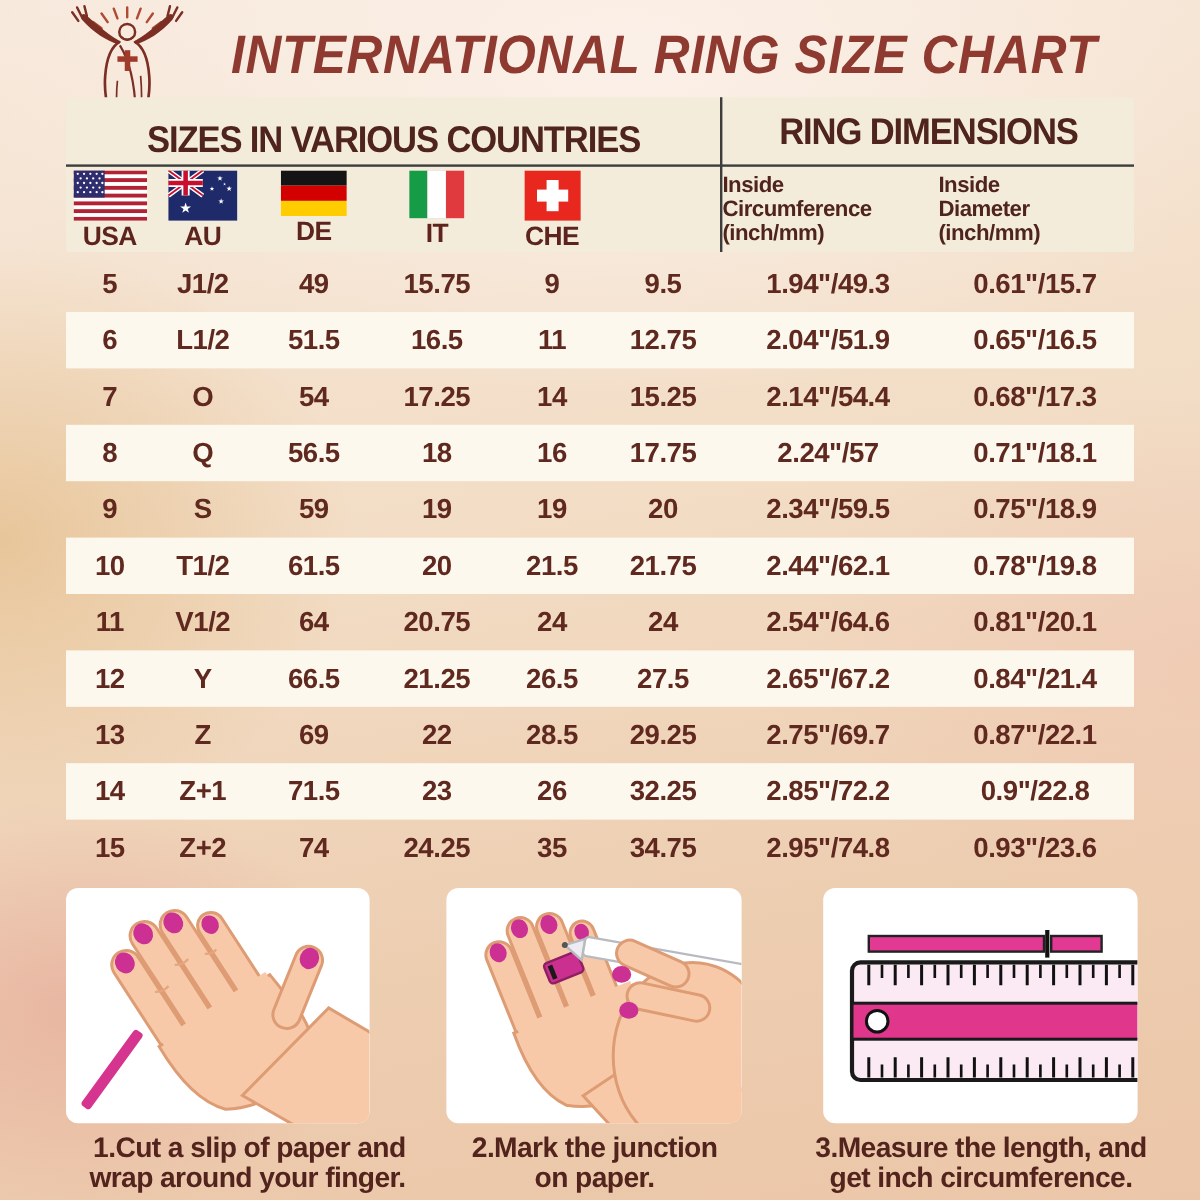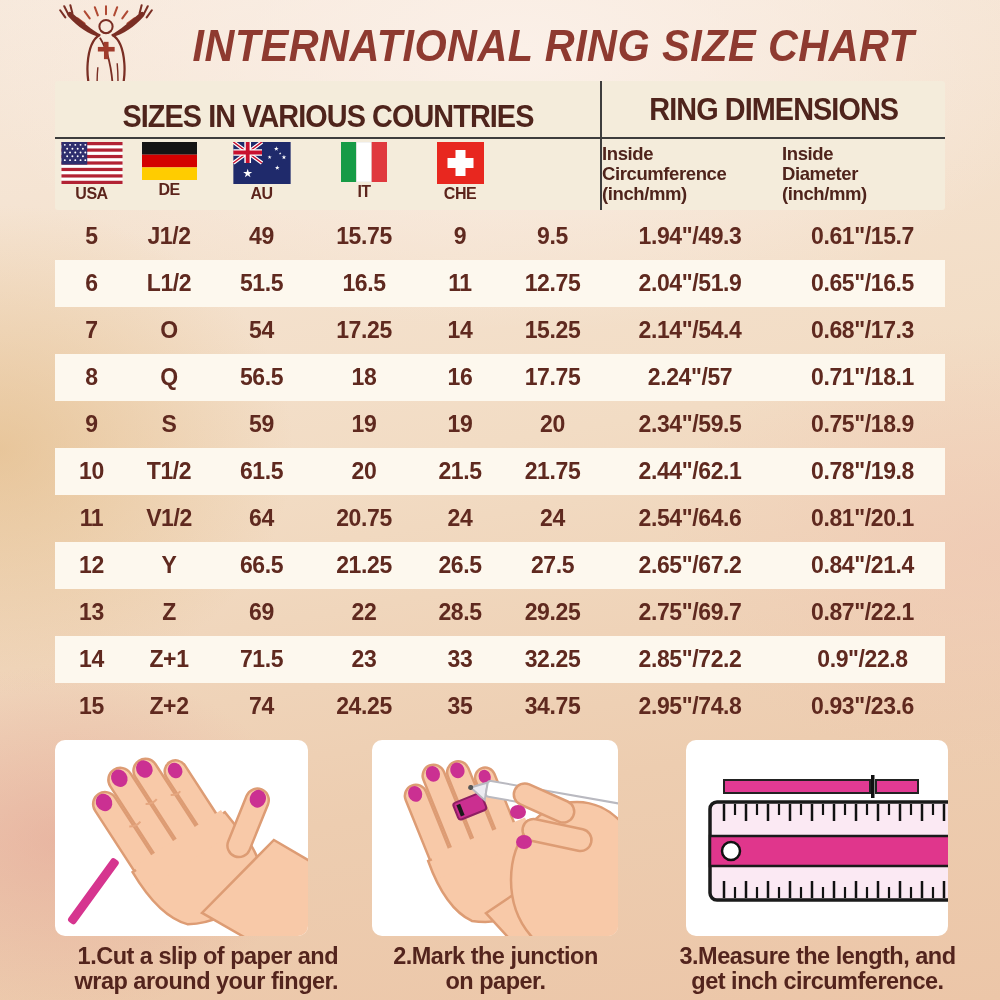--- a/index.html
+++ b/index.html
@@ -24,21 +24,21 @@
   .hdiv{position:absolute;left:0;top:56px;width:100%;height:2px;background:#3d3d3d;}
   .sechdr{position:absolute;top:4px;height:50px;display:flex;align-items:center;justify-content:center;
     font-weight:700;font-size:31px;color:#4f241c;letter-spacing:-1px;white-space:nowrap;}
   .sechdr>span{transform:scaleX(0.93);}
   .sec-left{left:0;width:545px;align-items:flex-end;}
   .sec-right{left:547px;width:343px;}
   .flagsrow{position:absolute;left:0;top:60px;width:545px;height:68px;display:grid;
     grid-template-columns:73px 82px 103px 102px 90px 95px;}
   .fcell{display:flex;flex-direction:column;align-items:center;justify-content:flex-start;}
   .fcell svg{display:block;margin-top:1px;}
-  .flabel{font-weight:700;font-size:16px;color:#5c241c;line-height:1;margin-top:2px;letter-spacing:-0.5px;}
+  .flabel{font-weight:700;font-size:22px;color:#5c241c;line-height:1;margin-top:2px;letter-spacing:-0.5px;}
   .dimhdrs{position:absolute;left:547px;top:58px;width:343px;height:70px;display:grid;grid-template-columns:180px 163px;}
   .dimcell{display:flex;flex-direction:column;align-items:flex-start;justify-content:center;
     font-weight:700;font-size:18.5px;color:#4f241c;line-height:1.08;letter-spacing:-0.4px;}
   .table{position:absolute;left:55px;top:213px;width:890px;}
   .trow{display:grid;grid-template-columns:73px 82px 103px 102px 90px 95px 180px 165px;height:47px;align-items:center;}
   .trow.alt{background:#fdf8ee;}
   .c{text-align:center;font-weight:700;font-size:23px;color:#5f291f;letter-spacing:-0.4px;white-space:nowrap;}
   .panel{position:absolute;top:740px;height:196px;background:#ffffff;border-radius:10px;overflow:hidden;}
   #panel1{left:55px;width:253px;}
   #panel2{left:372px;width:246px;}
@@ -129,46 +129,46 @@
           <circle cx="3.5" cy="19" r="1"></circle>
             <circle cx="9" cy="19" r="1"></circle>
             <circle cx="14.5" cy="19" r="1"></circle>
             <circle cx="20" cy="19" r="1"></circle>
             <circle cx="25" cy="19" r="1"></circle>
         </g>
       </svg>
       <div class="flabel">USA</div>
     </div>
     <div class="fcell">
-      <svg width="55" height="38" viewBox="0 0 55 38">
-        <rect width="55" height="12.7" y="0" fill="#141414"></rect>
-        <rect width="55" height="12.7" y="12.7" fill="#d30000"></rect>
-        <rect width="55" height="12.6" y="25.4" fill="#ffcc00"></rect>
-      </svg>
-      <div class="flabel">DE</div>
-    </div>
-    <div class="fcell">
       <svg width="60" height="42" viewBox="0 0 60 44">
         <rect width="60" height="44" fill="#1f2a6b"></rect>
         <g>
           <path d="M0,0 30,22 M30,0 0,22" stroke="#ffffff" stroke-width="4"></path>
           <path d="M0,0 30,22 M30,0 0,22" stroke="#c8102e" stroke-width="1.6"></path>
           <path d="M15,0 V22 M0,11 H30" stroke="#ffffff" stroke-width="7"></path>
           <path d="M15,0 V22 M0,11 H30" stroke="#c8102e" stroke-width="4"></path>
         </g>
         <use href="#st" transform="translate(15,33) scale(5)"></use>
         <use href="#st" transform="translate(45,7) scale(2.6)"></use>
         <use href="#st" transform="translate(53,16) scale(2.6)"></use>
         <use href="#st" transform="translate(46,27) scale(2.6)"></use>
         <use href="#st" transform="translate(38,16) scale(2.2)"></use>
         <use href="#st" transform="translate(49,12) scale(1.4)"></use>
       </svg>
       <div class="flabel">AU</div>
     </div>
     <div class="fcell">
+      <svg width="55" height="38" viewBox="0 0 55 38">
+        <rect width="55" height="12.7" y="0" fill="#141414"></rect>
+        <rect width="55" height="12.7" y="12.7" fill="#d30000"></rect>
+        <rect width="55" height="12.6" y="25.4" fill="#ffcc00"></rect>
+      </svg>
+      <div class="flabel">DE</div>
+    </div>
+    <div class="fcell">
       <svg width="46" height="40" viewBox="0 0 46 40">
         <rect width="15.3" height="40" x="0" fill="#169b46"></rect>
         <rect width="15.4" height="40" x="15.3" fill="#ffffff" stroke="#d8d8d8" stroke-width="0.6"></rect>
         <rect width="15.3" height="40" x="30.7" fill="#e0393e"></rect>
       </svg>
       <div class="flabel">IT</div>
     </div>
     <div class="fcell">
       <svg width="47" height="42" viewBox="0 0 47 42">
         <rect width="47" height="42" fill="#e8271f"></rect>
@@ -282,21 +282,21 @@
       <div class="c">28.5</div>
       <div class="c">29.25</div>
       <div class="c">2.75"/69.7</div>
       <div class="c">0.87"/22.1</div>
   </div>
   <div class="trow alt">
     <div class="c">14</div>
       <div class="c">Z+1</div>
       <div class="c">71.5</div>
       <div class="c">23</div>
-      <div class="c">33</div>
+      <div class="c">26</div>
       <div class="c">32.25</div>
       <div class="c">2.85"/72.2</div>
       <div class="c">0.9"/22.8</div>
   </div>
   <div class="trow">
     <div class="c">15</div>
       <div class="c">Z+2</div>
       <div class="c">74</div>
       <div class="c">24.25</div>
       <div class="c">35</div>

